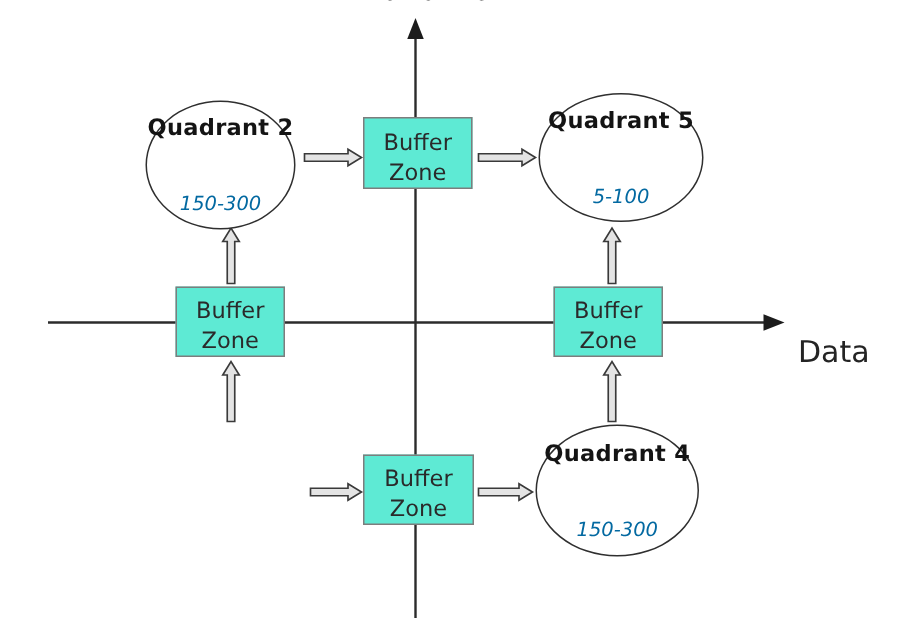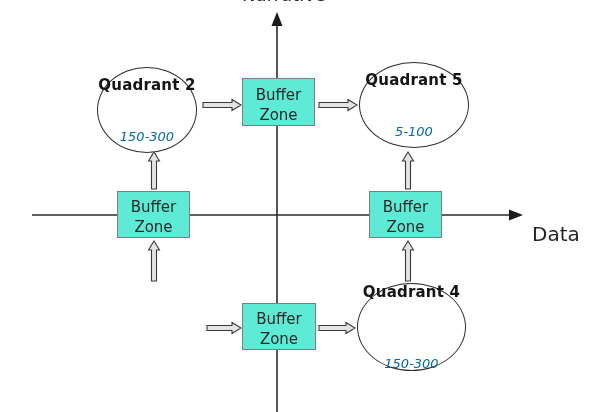--- a/index.html
+++ b/index.html
@@ -118,21 +118,21 @@
     <div class="q-title">Quadrant 2</div>
     <div class="q-range">150-300</div>
   </div>
 
   <div class="ellipse" style="left:359px; top:62px; width:110px; height:86px;">
     <div class="q-title">Quadrant 5</div>
     <div class="q-range">5-100</div>
   </div>
 
 
-  <div class="ellipse" style="left:357px; top:283px; width:109px; height:88px;justify-content:space-between;">
+  <div class="ellipse" style="left:357px; top:283px; width:109px; height:88px;">
     <div class="q-title">Quadrant 4</div>
     <div class="q-range">150-300</div>
   </div>
 
   <div class="buffer-box" style="left:242px; top:78px; width:73px; height:48px;">
     <span class="buffer-label">Buffer Zone</span>
   </div>
 
   <div class="buffer-box" style="left:117px; top:191px; width:73px; height:47px;">
     <span class="buffer-label">Buffer Zone</span>

